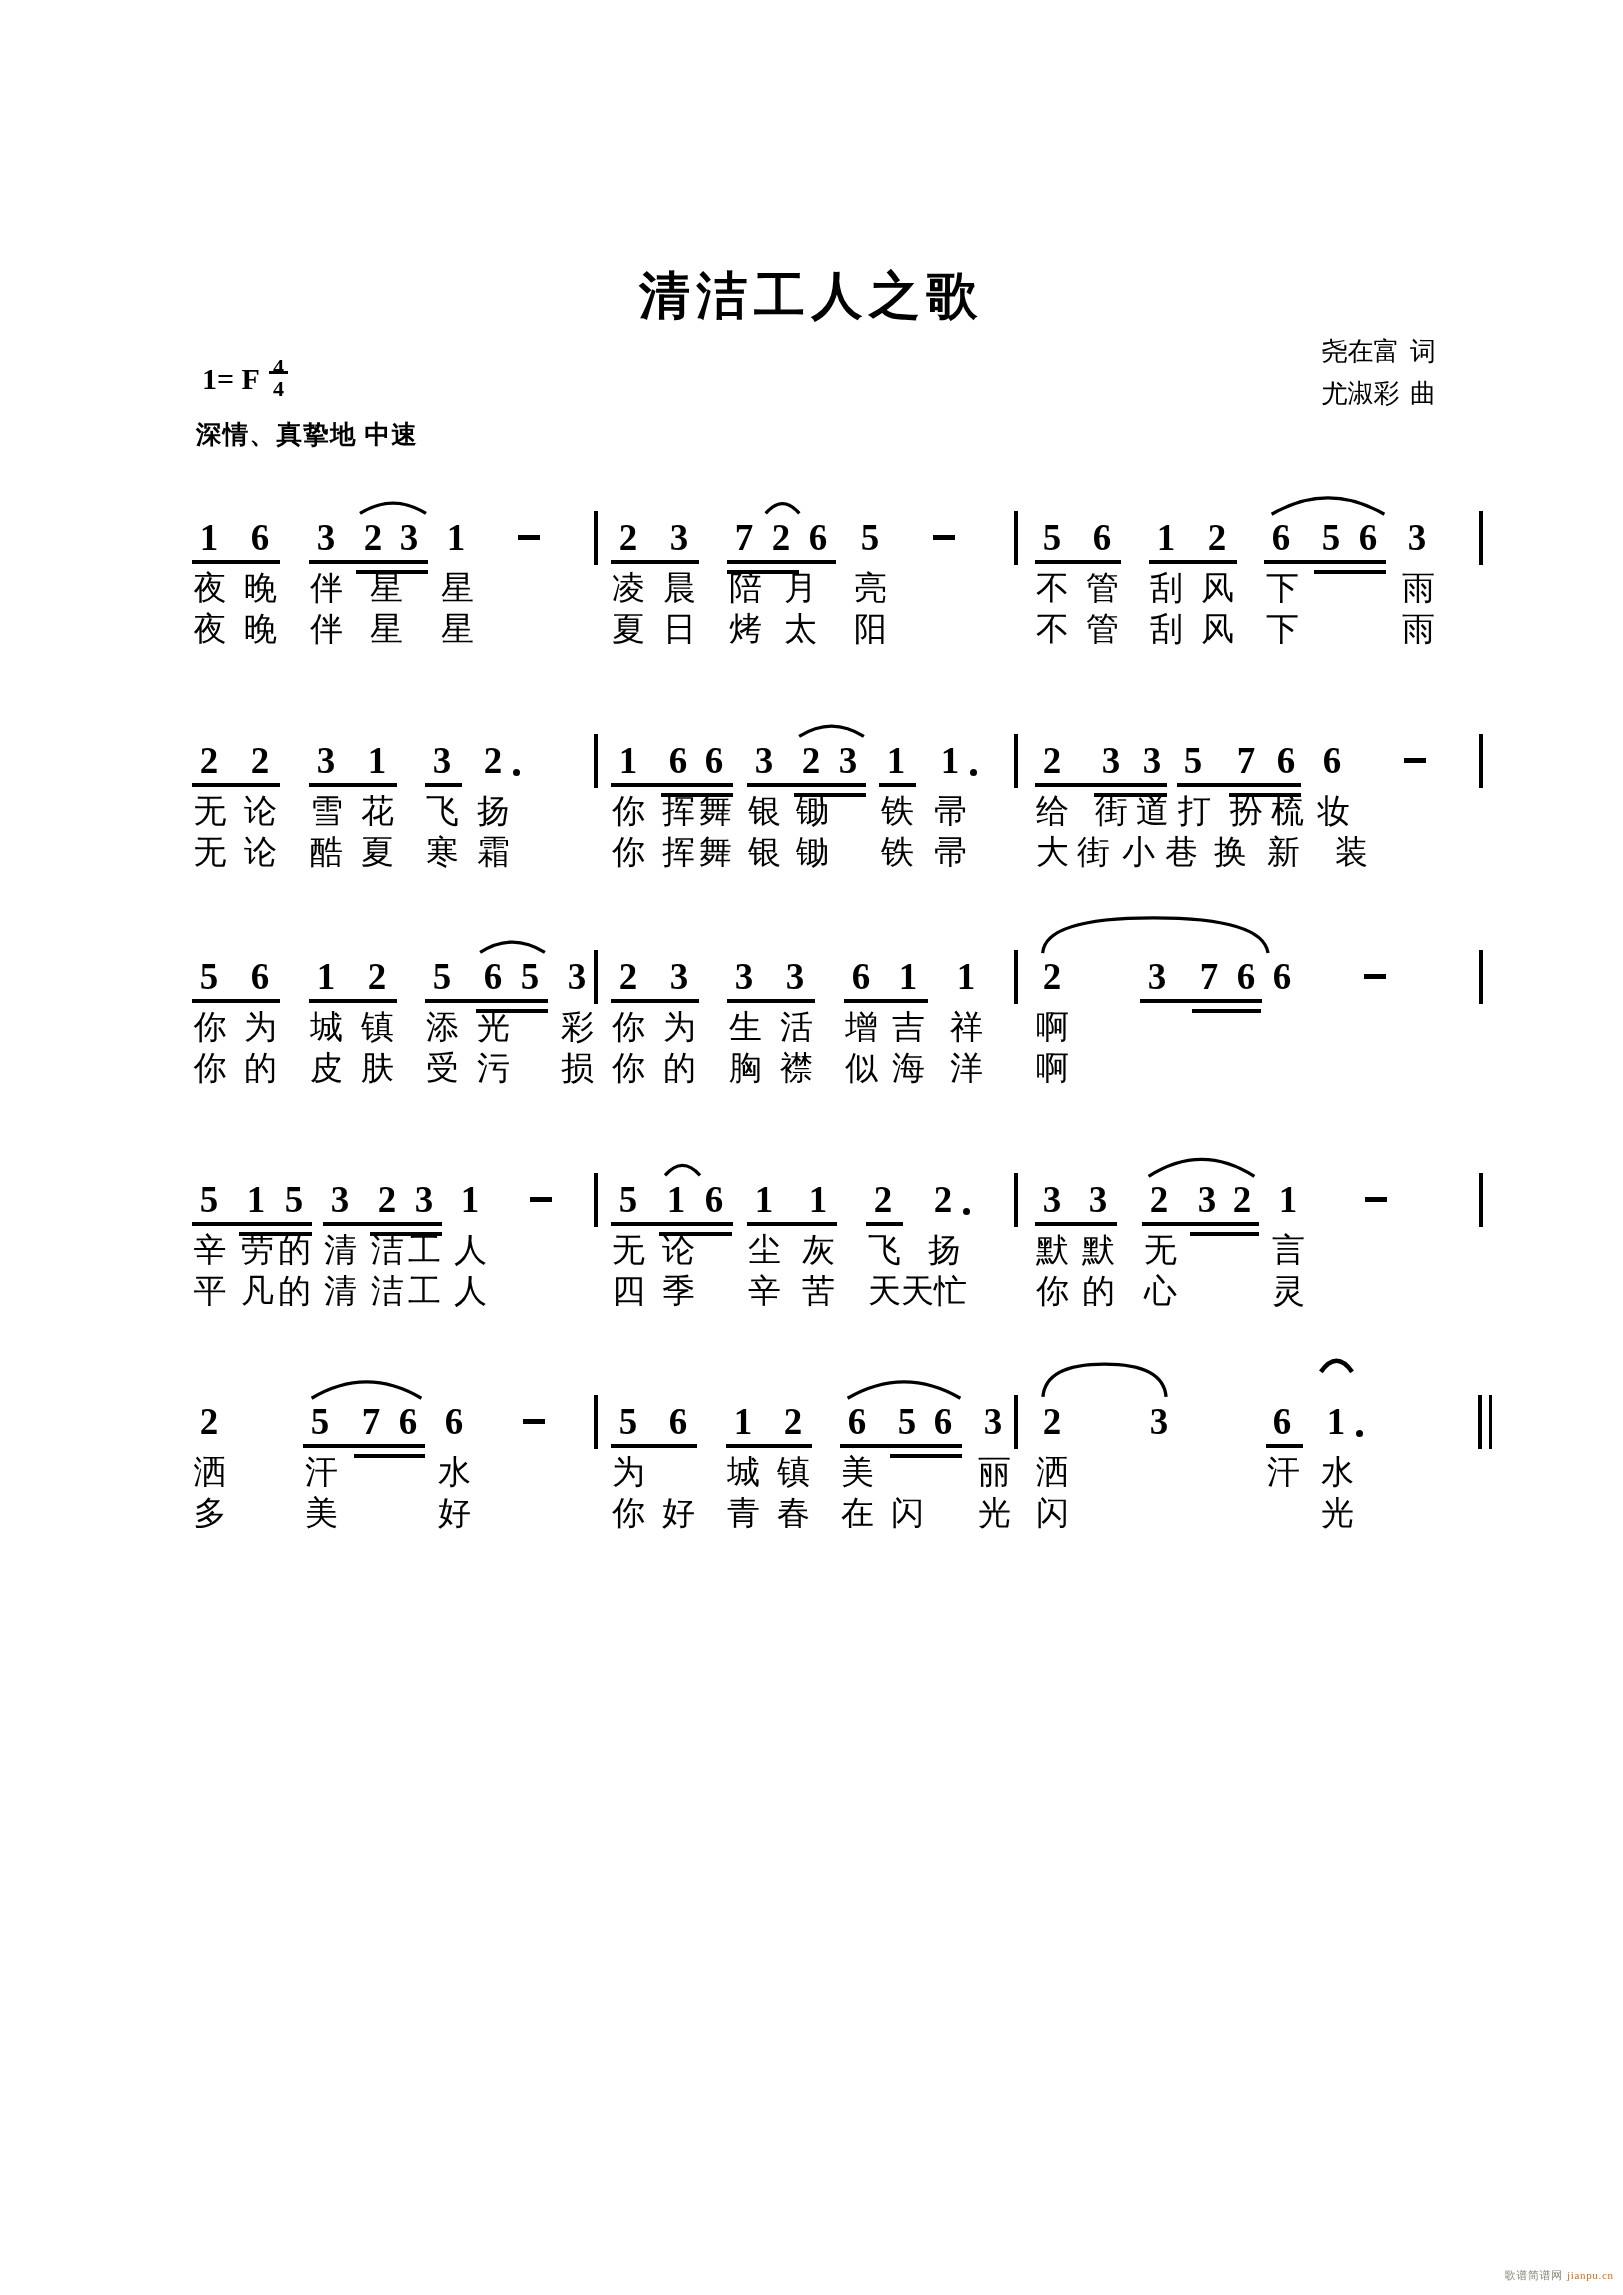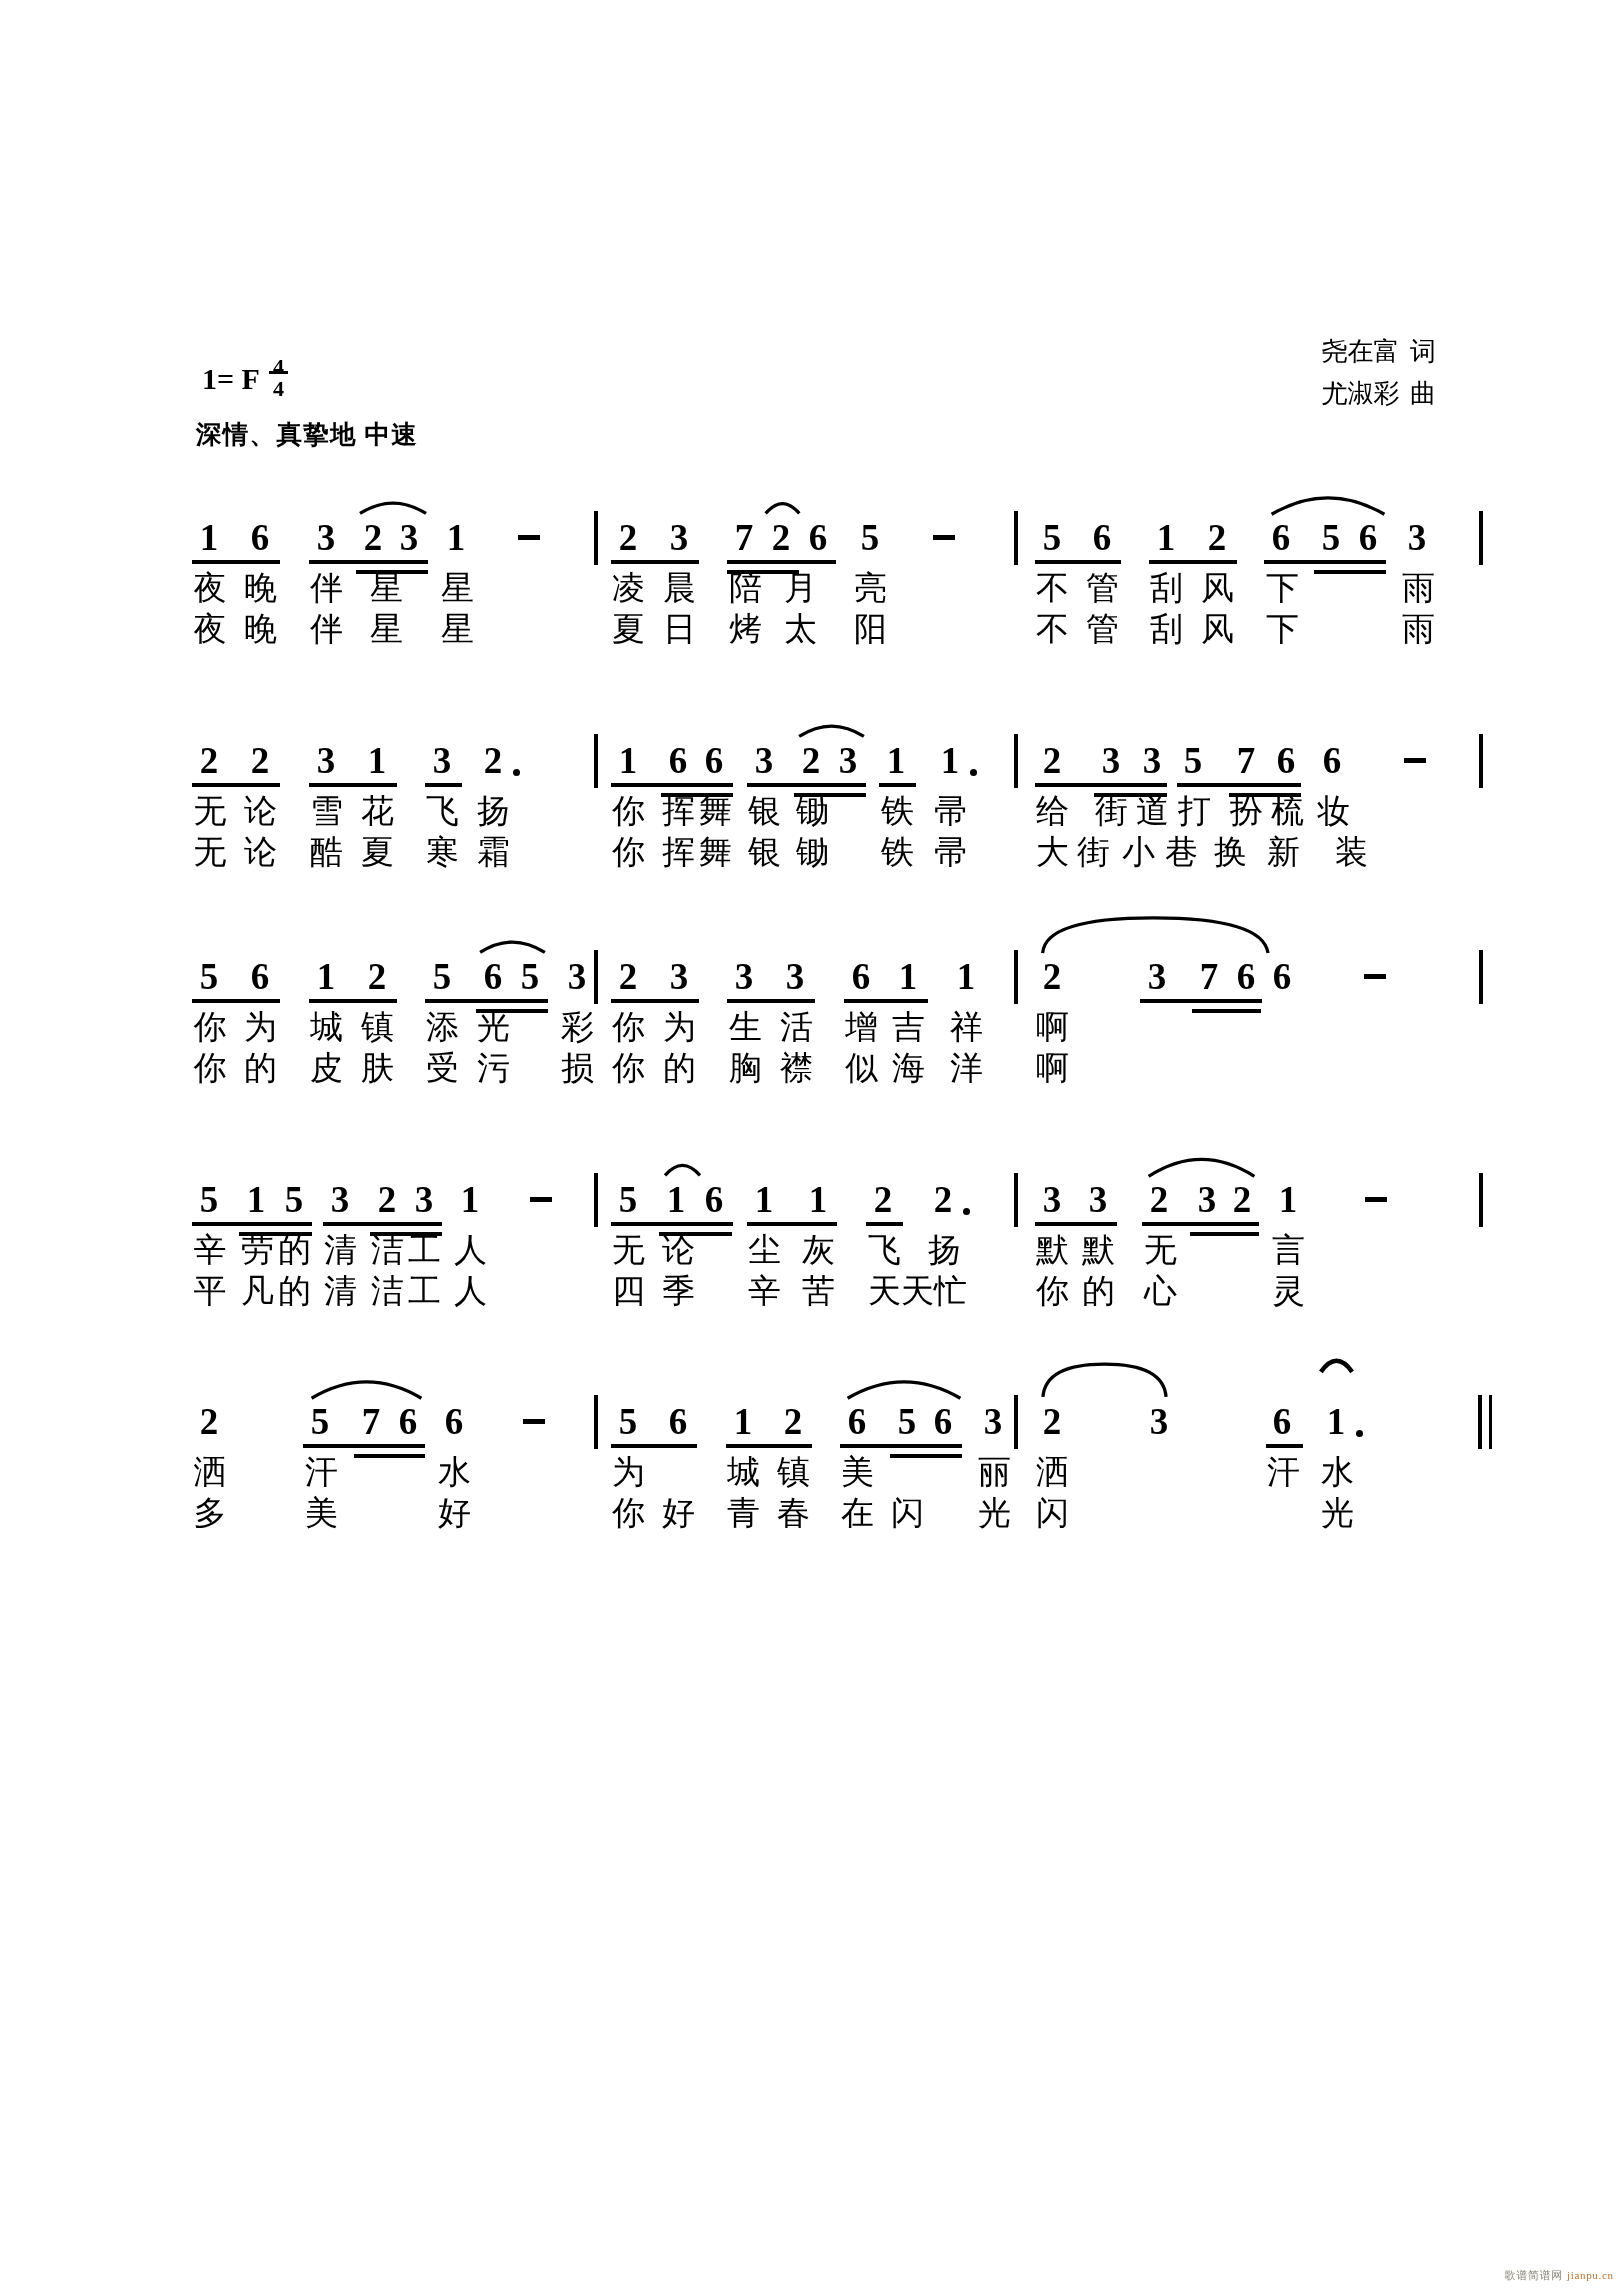--- a/index.html
+++ b/index.html
@@ -105,20 +105,21 @@
     font-family:"Liberation Serif", serif;
     letter-spacing:0.7px;
   }
   .watermark .url{color:#c8702a;margin-left:3.9px;}
 </style>
 </head>
 <body>
 
 <div class="page">
 
+  <div class="title">清洁工人之歌</div>
 
   <div class="credits">
     <div>
       <span>尧在富</span><span class="role">词</span>
     </div>
     <div>
       <span>尤淑彩</span><span class="role">曲</span>
     </div>
   </div>
 

